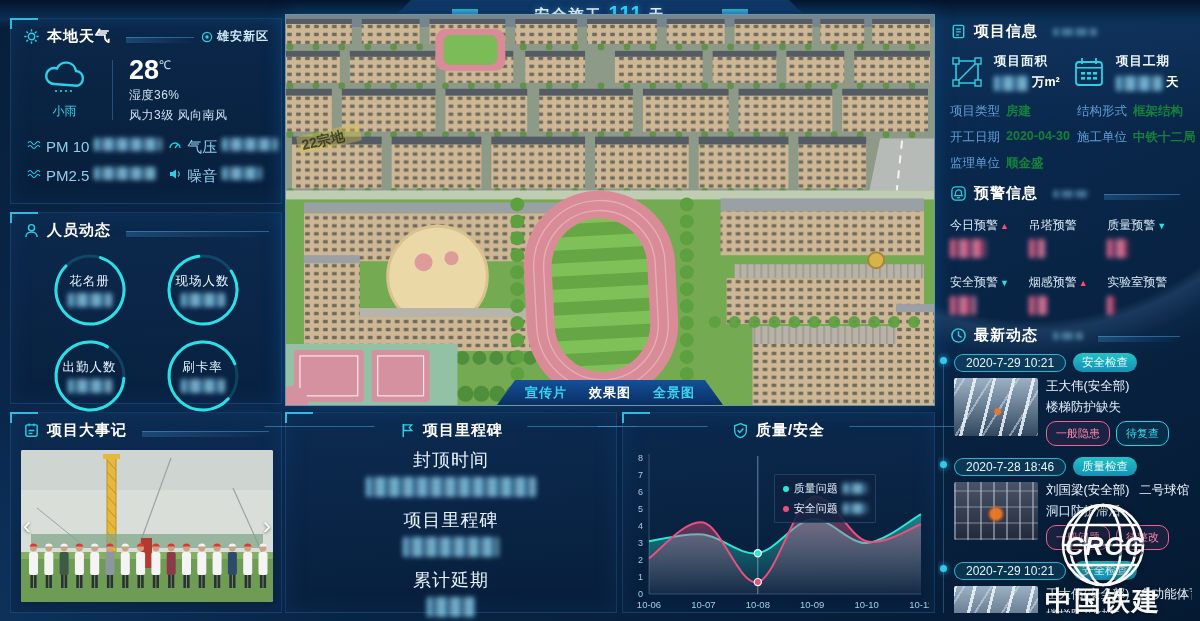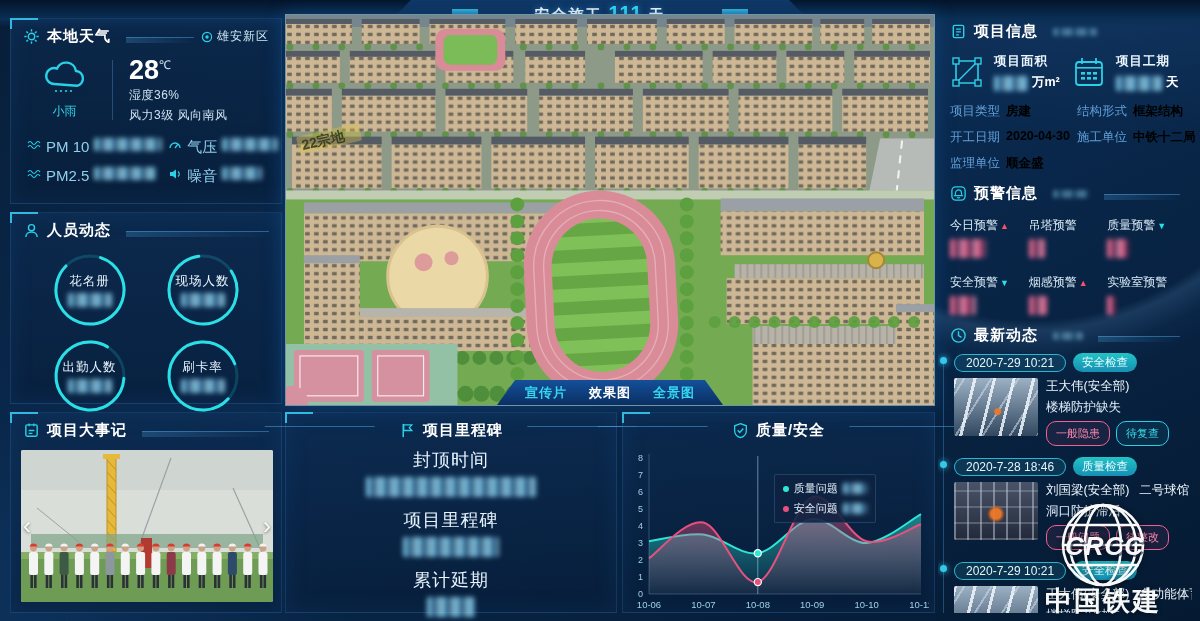--- a/index.html
+++ b/index.html
@@ -36,21 +36,21 @@
   .wing.l{transform:skewX(40deg);margin-right:14px}
   .wing.r{transform:skewX(-40deg);margin-left:14px}
   .ico{width:17px;height:17px;flex:none;display:inline-block}
   .ico svg{width:100%;height:100%;display:block}
   
   .mask{display:inline-block;border-radius:2px;filter:blur(2.6px);
     background:repeating-linear-gradient(90deg,rgba(140,215,245,.8) 0 5px,rgba(55,115,160,.55) 5px 9px,rgba(170,230,250,.65) 9px 14px);}
   .mask.pink{background:repeating-linear-gradient(90deg,rgba(240,110,150,.9) 0 5px,rgba(140,45,85,.6) 5px 9px,rgba(250,150,180,.7) 9px 13px)}
   
   #p-weather{left:10px;top:18px;width:272px;height:186px}
-  .loc-chip{display:flex;align-items:center;gap:4px;font-size:12px;font-weight:normal;color:#cfeaf8}
+  .loc-chip{display:flex;align-items:center;gap:4px;font-size:12px;font-weight:bold;color:#cfeaf8}
   .weather-main{display:flex;align-items:center;padding:4px 16px 2px}
   .w-left{width:86px;text-align:center;border-right:1px solid rgba(90,160,220,.35);padding-right:10px}
   .w-cond{color:#35d6e8;font-size:12px;margin-top:3px}
   .w-right{padding-left:16px}
   .w-temp{font-size:27px;font-weight:bold;line-height:1.05}
   .w-temp sup{font-size:12px;font-weight:normal;color:#cfe6f5}
   .w-sub{font-size:12px;color:#cfe3f2;margin-top:3px;letter-spacing:.5px}
   .w-metrics{display:grid;grid-template-columns:1fr 1fr;gap:10px 6px;padding:12px 16px 0}
   .w-metric{display:flex;gap:5px;font-size:15px;color:#8fd0ee;white-space:nowrap}
   .w-metric .mico{width:14px;height:14px;flex:none}
@@ -94,21 +94,21 @@
   .stats{display:flex;gap:10px;padding:6px 10px 8px}
   .stat{display:flex;align-items:center;gap:8px;flex:1}
   .stat .sico{width:38px;height:38px;flex:none}
   .stat .sico svg{width:100%;height:100%}
   .stat-col{display:flex;flex-direction:column;gap:4px}
   .stat-label{font-size:12.5px;font-weight:bold;color:#eaf5fd;letter-spacing:1px}
   .stat-val{display:flex;align-items:flex-end;gap:4px;font-size:12.5px;font-weight:bold}
   .fields{display:grid;grid-template-columns:123px 1fr;gap:9px 4px;padding:4px 12px}
   .field{display:flex;gap:6px;font-size:12.5px;white-space:nowrap}
   .f-label{color:#5f9fd8}
-  .f-value{color:#000000;font-weight:bold}
+  .f-value{color:#15803d;font-weight:bold}
   
   #p-alerts{left:938px;top:176px;width:254px;height:138px;background:none;border:none;box-shadow:none}
   #p-alerts::before{display:none}
   .alerts{display:grid;grid-template-columns:1fr 1fr 1fr;gap:16px 6px;padding:8px 12px}
   .alert{display:flex;flex-direction:column;gap:5px}
   .a-label{font-size:12px;color:#dcedf8;white-space:nowrap;display:flex;align-items:center;gap:2px}
   .a-up{color:#ff4d6e;font-size:9px}.a-down{color:#2ae0e6;font-size:9px}
   
   #p-feed{left:938px;top:318px;width:254px;height:295px;background:none;border:none;box-shadow:none;overflow:hidden}
   #p-feed::before{display:none}

